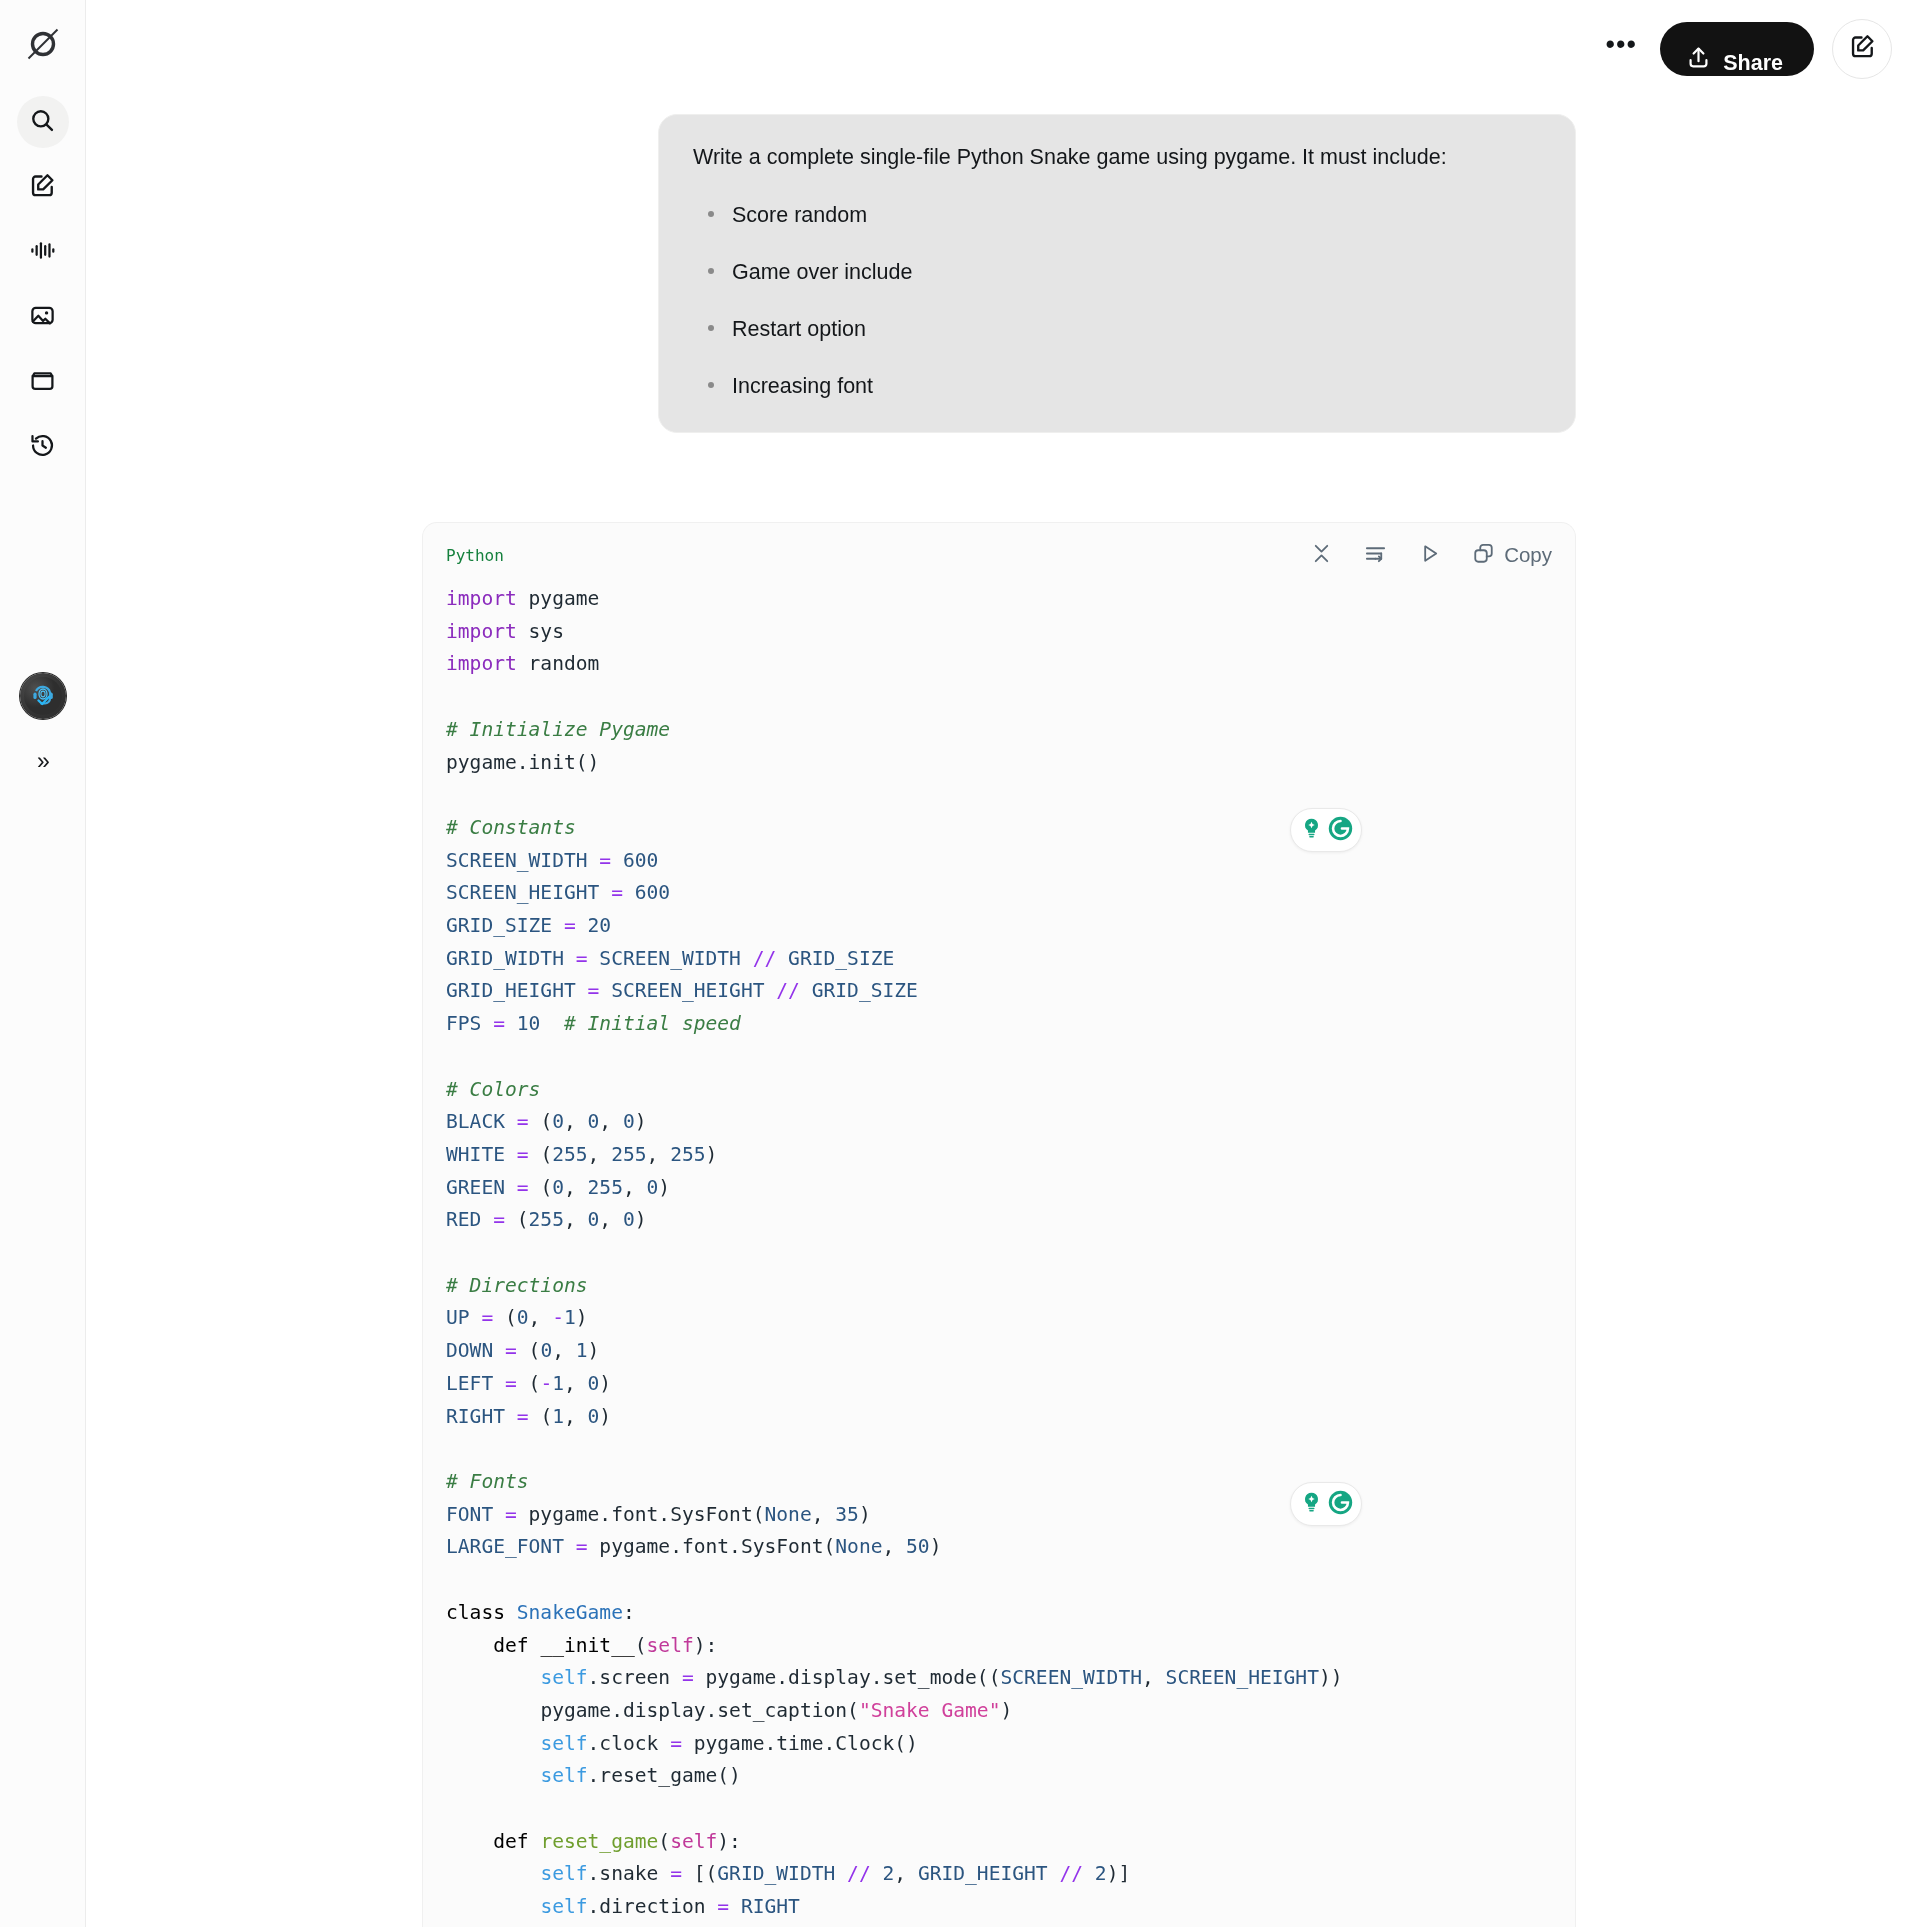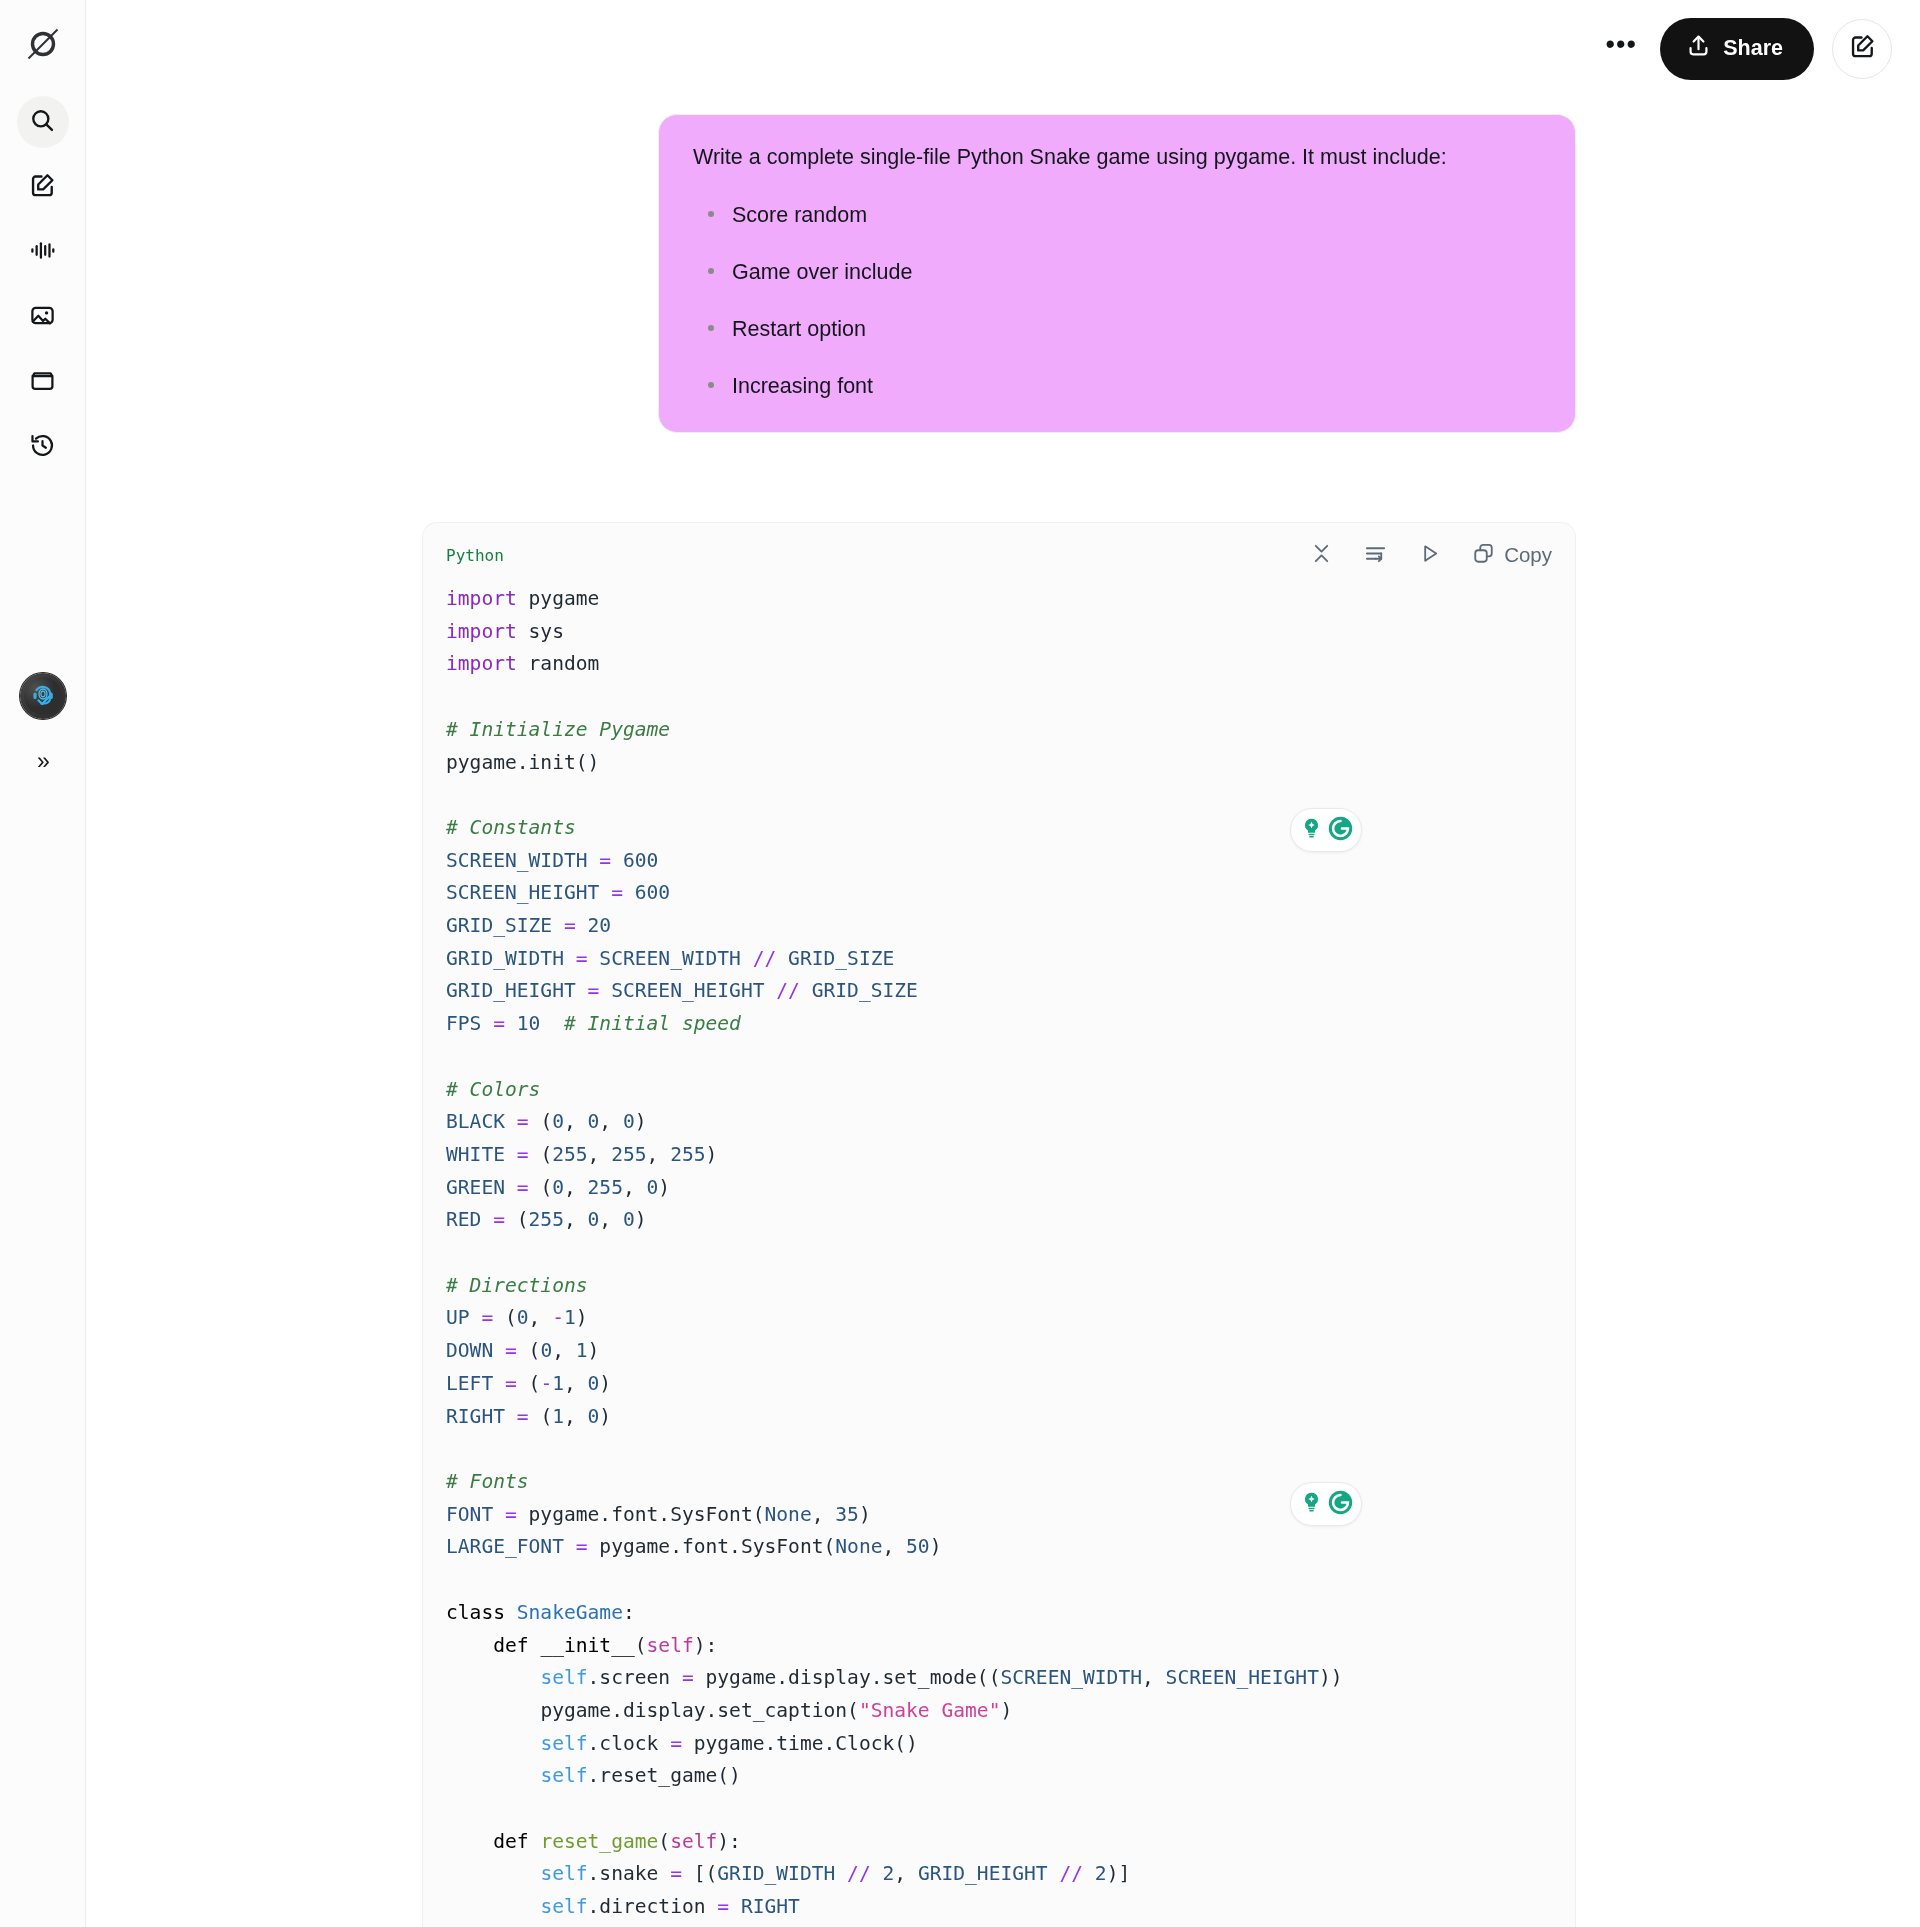--- a/index.html
+++ b/index.html
@@ -55,42 +55,42 @@
     display: flex; align-items: center; justify-content: flex-end;
     padding-right: 28px; gap: 18px;
   }
   .more-btn {
     width: 42px; height: 42px; border-radius: 21px;
     display: flex; align-items: center; justify-content: center;
     cursor: pointer; color: #14171a; font-size: 27px; line-height: 0;
     padding-bottom: 9px; letter-spacing: 1px;
   }
   .share-btn {
-    height: 62px; padding: 0 31px 0 26px;
+    height: 54px; padding: 0 31px 0 26px;
     background: #121212; color: #ffffff;
     border: none; border-radius: 31px;
-    display: flex; align-items: center; gap: 12px;
+    display: flex; align-items: flex-end; gap: 12px;
     font-size: 21.5px; font-weight: bold; cursor: pointer;
     font-family: "Liberation Sans", sans-serif;
   }
   .edit-btn {
     width: 60px; height: 60px; border-radius: 30px;
     border: 1px solid #e6e6e6; background: #fff;
     display: flex; align-items: center; justify-content: center;
     cursor: pointer; color: #14171a;
   }
 
   
   .content { position: absolute; left: 86px; top: 97px; right: 0; bottom: 0; overflow: hidden; }
 
   
   .prompt-bubble {
     position: absolute; left: 572px; top: 17px;
     width: 918px;
-    background: #f0abfc;
+    background: #e5e5e5;
     border: 1px solid #efefee;
     border-radius: 19px;
     padding: 27px 34px 30px 34px;
   }
   .prompt-lead {
     font-size: 21.5px; color: #14171a; line-height: 1.45;
     margin: 0 0 6px 0;
   }
   .prompt-list { margin: 0; padding-left: 39px; list-style: none; }
   .prompt-list li {

